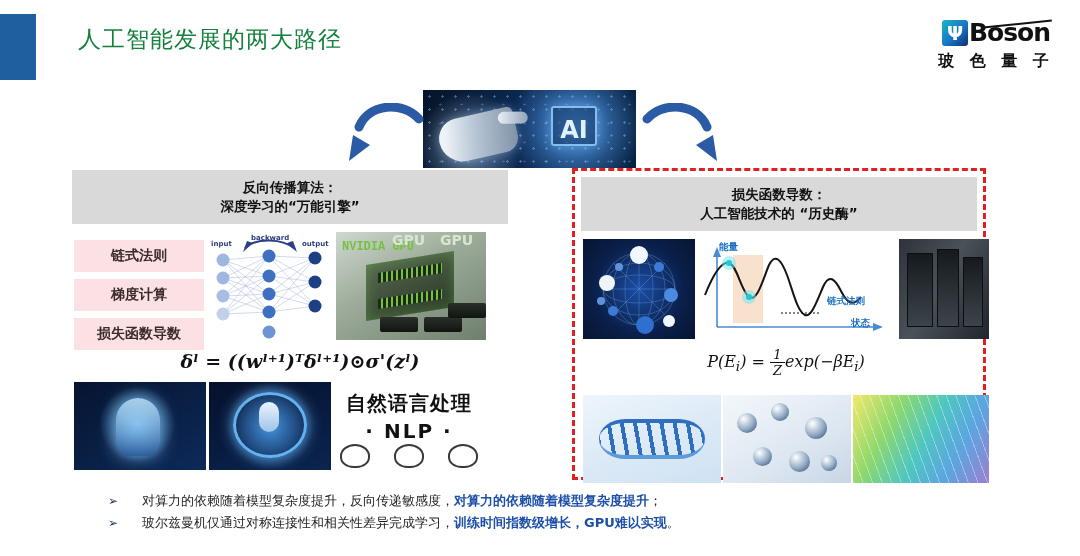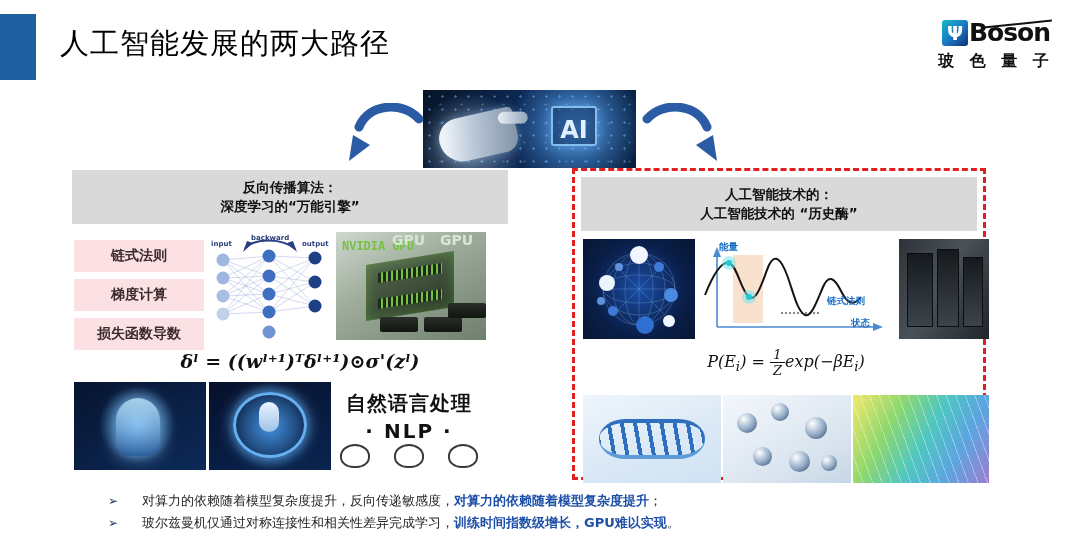--- a/index.html
+++ b/index.html
@@ -10,22 +10,22 @@
     overflow: hidden;
   }
   .slide { position: relative; width: 1080px; height: 556px; background: #fff; }
 
   
   .title-accent {
     position: absolute; left: 0; top: 14px;
     width: 36px; height: 66px; background: #1f5fa0;
   }
   .page-title {
-    position: absolute; left: 60px; top: 24px;
-    font-size: 29px; color: #000000; letter-spacing: 1px;
+    position: absolute; left: 78px; top: 24px;
+    font-size: 23px; color: #15803d; letter-spacing: 1px;
     font-family: "DejaVu Sans", sans-serif; white-space: nowrap;
   }
   .logo { position: absolute; right: 14px; top: 18px; text-align: center; width: 140px; }
   .logo-row { display: flex; align-items: center; justify-content: center; height: 30px; }
   .logo-psi {
     width: 26px; height: 26px; border-radius: 3px;
     background: linear-gradient(135deg,#19b8c8 0%, #1a74c4 55%, #0d2f6e 100%);
     color:#fff; font-weight: bold; font-size: 19px; line-height: 26px;
     font-family: "DejaVu Sans", sans-serif;
   }
@@ -390,21 +390,21 @@
           <div class="brain" style="left:62px;"></div>
           <div class="brain" style="left:116px;"></div>
         </div>
       </div>
 
     </div>
   </div>
 
   <div class="panel panel-right">
     <div class="panel-head">
-      <div>人工智能技术的：</div>
+      <div>损失函数导数：</div>
       <div>人工智能技术的 “历史酶”</div>
     </div>
 
     <div class="right-body">
 
       <div class="net-img">
         <svg viewBox="0 0 112 100" style="position:absolute;inset:0;width:100%;height:100%">
           <g stroke="#6d9ad6" stroke-width="0.5" opacity="0.75" fill="none">
             <circle cx="56" cy="50" r="36"></circle>
               <ellipse cx="56" cy="50" rx="14" ry="36"></ellipse>

